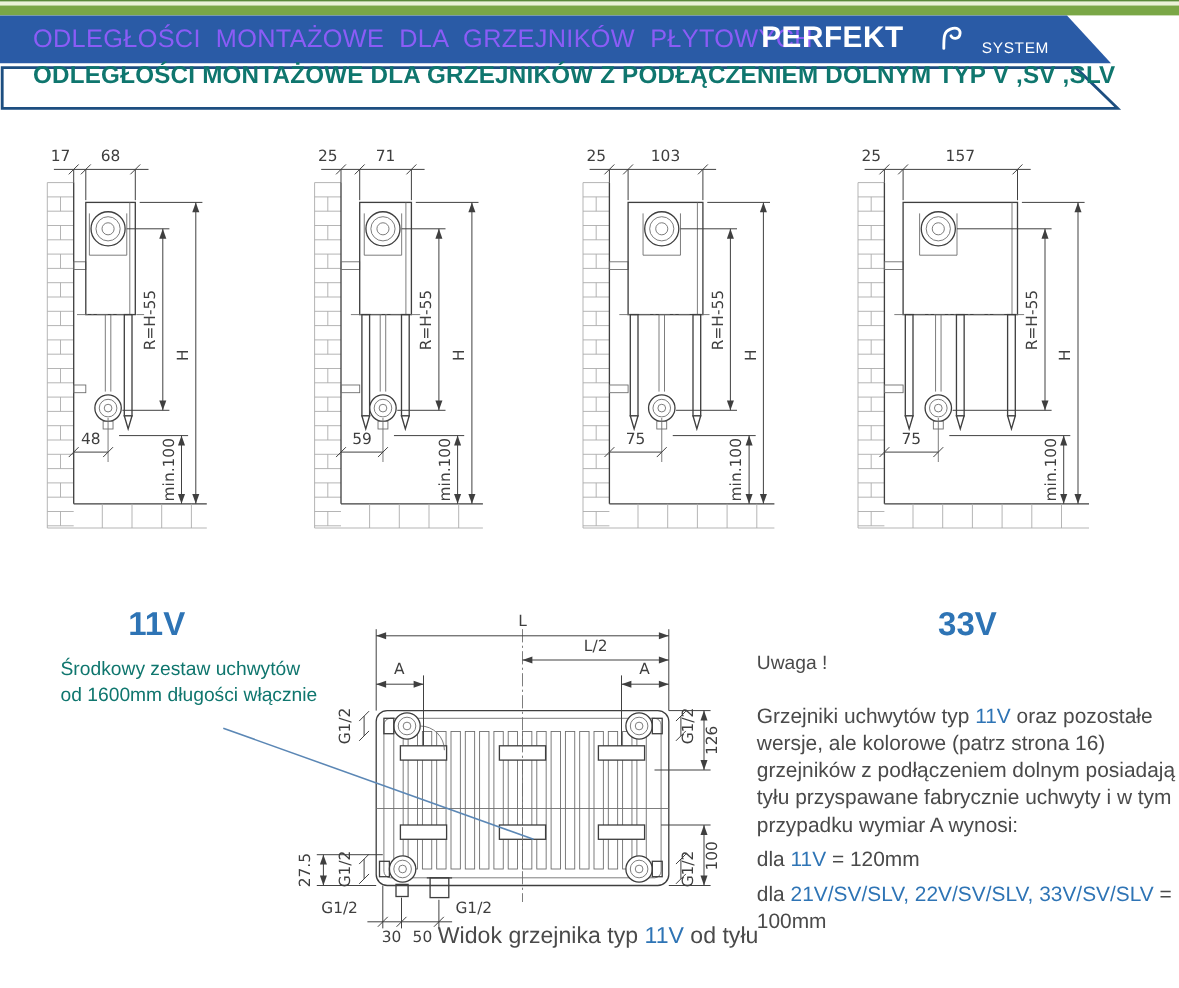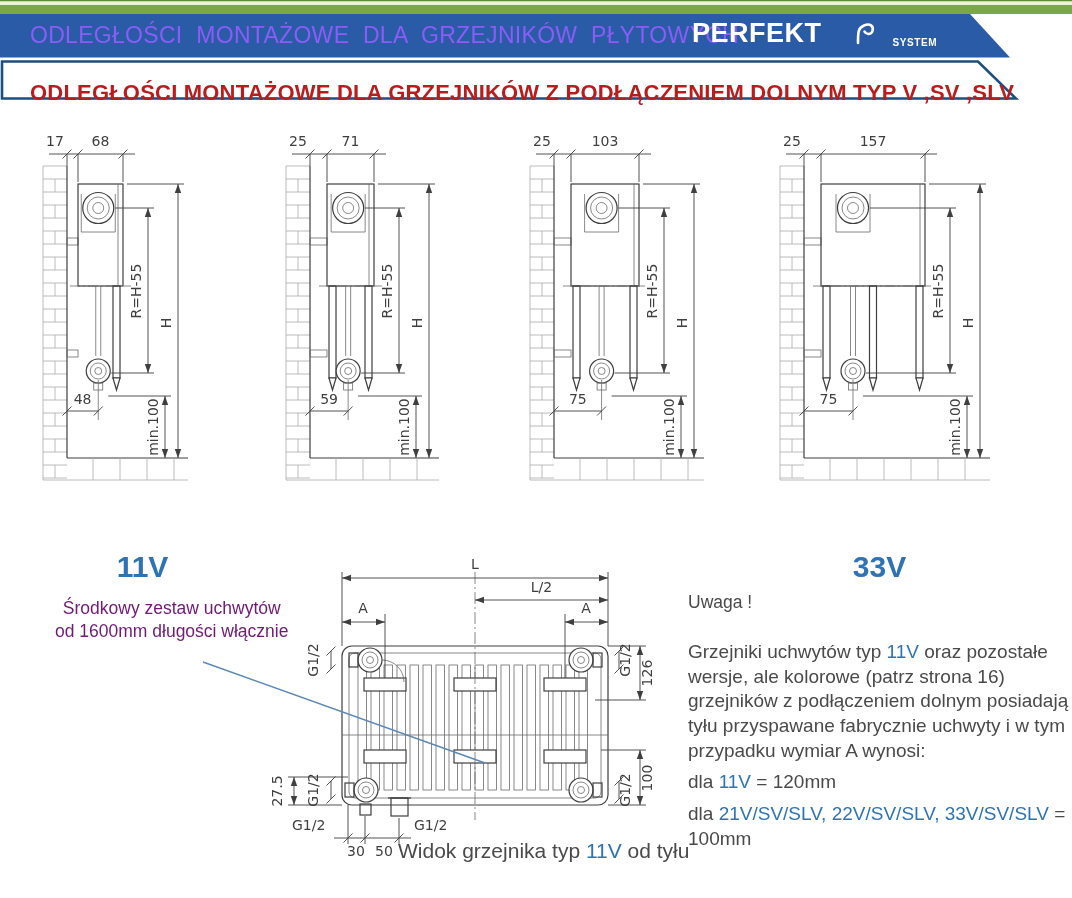--- a/index.html
+++ b/index.html
@@ -5,36 +5,36 @@
   html,body{margin:0;padding:0;background:#fff;}
   #page{position:relative;width:1072px;height:898px;background:#fff;overflow:hidden;
         font-family:"Liberation Sans",sans-serif;}
   
   #hdr-bg{position:absolute;left:0;top:0;}
   #hdr-title{position:absolute;left:30px;top:22px;color:#8b5cf6;font-size:23px;font-weight:normal;
              letter-spacing:.3px;word-spacing:7px;white-space:nowrap;}
   #brand{position:absolute;left:692px;top:18px;display:flex;align-items:center;color:#fff;gap:32px;}
   #brand-name{font-size:27px;font-weight:800;letter-spacing:.5px;}
   #swoosh{margin-left:0px;margin-top:-3px;}
-  #brand-sub{font-size:10px;font-weight:bold;letter-spacing:.6px;margin-left:-15px;margin-top:17px;}
-  #subhdr{position:absolute;left:30px;top:80px;color:#b91c1c;font-size:22px;font-weight:bold;
+  #brand-sub{font-size:14px;font-weight:normal;letter-spacing:.6px;margin-left:-15px;margin-top:17px;}
+  #subhdr{position:absolute;left:30px;top:55px;color:#0f766e;font-size:22px;font-weight:bold;
           letter-spacing:.2px;white-space:nowrap;}
   
   .diag{position:absolute;top:128px;width:235px;}
   .tlabel{width:235px;text-align:center;margin-top:46px;font-size:30px;font-weight:bold;color:#2e74b5;}
   
   .ln{stroke:#3f3f3f;stroke-width:1.2;fill:none;}
   .lnf{stroke:#3f3f3f;stroke-width:1.2;fill:#fff;}
   .tn{stroke:#6b6b6b;stroke-width:.8;fill:none;}
   .bk{stroke:#ababab;stroke-width:.8;fill:none;}
   .dm{stroke:#3f3f3f;stroke-width:.9;fill:none;}
   .ar{fill:#3f3f3f;stroke:none;}
   .tx{font-family:"DejaVu Sans",sans-serif;font-size:14px;fill:#3f3f3f;}
   
-  #note{position:absolute;left:55px;top:597px;font-size:17.5px;color:#701a75;line-height:1.33;text-align:center;}
+  #note{position:absolute;left:55px;top:597px;font-size:17.5px;color:#0f766e;line-height:1.33;}
   #caption{position:absolute;left:398px;top:839px;font-size:21px;color:#4a4a4a;}
   #uwaga{position:absolute;left:688px;top:592px;width:402px;color:#4a4a4a;}
   #uwaga-title{font-size:17.5px;margin-bottom:27px;}
   #uwaga p{margin:0;font-size:19px;line-height:1.3;}
   #uwaga p.dla{margin-top:7px;}
   .hl{color:#2e74b5;}
   #rearwrap{position:absolute;left:268px;top:552px;}
   #leader{position:absolute;left:195px;top:650px;pointer-events:none;}
 </style>
 </head>

